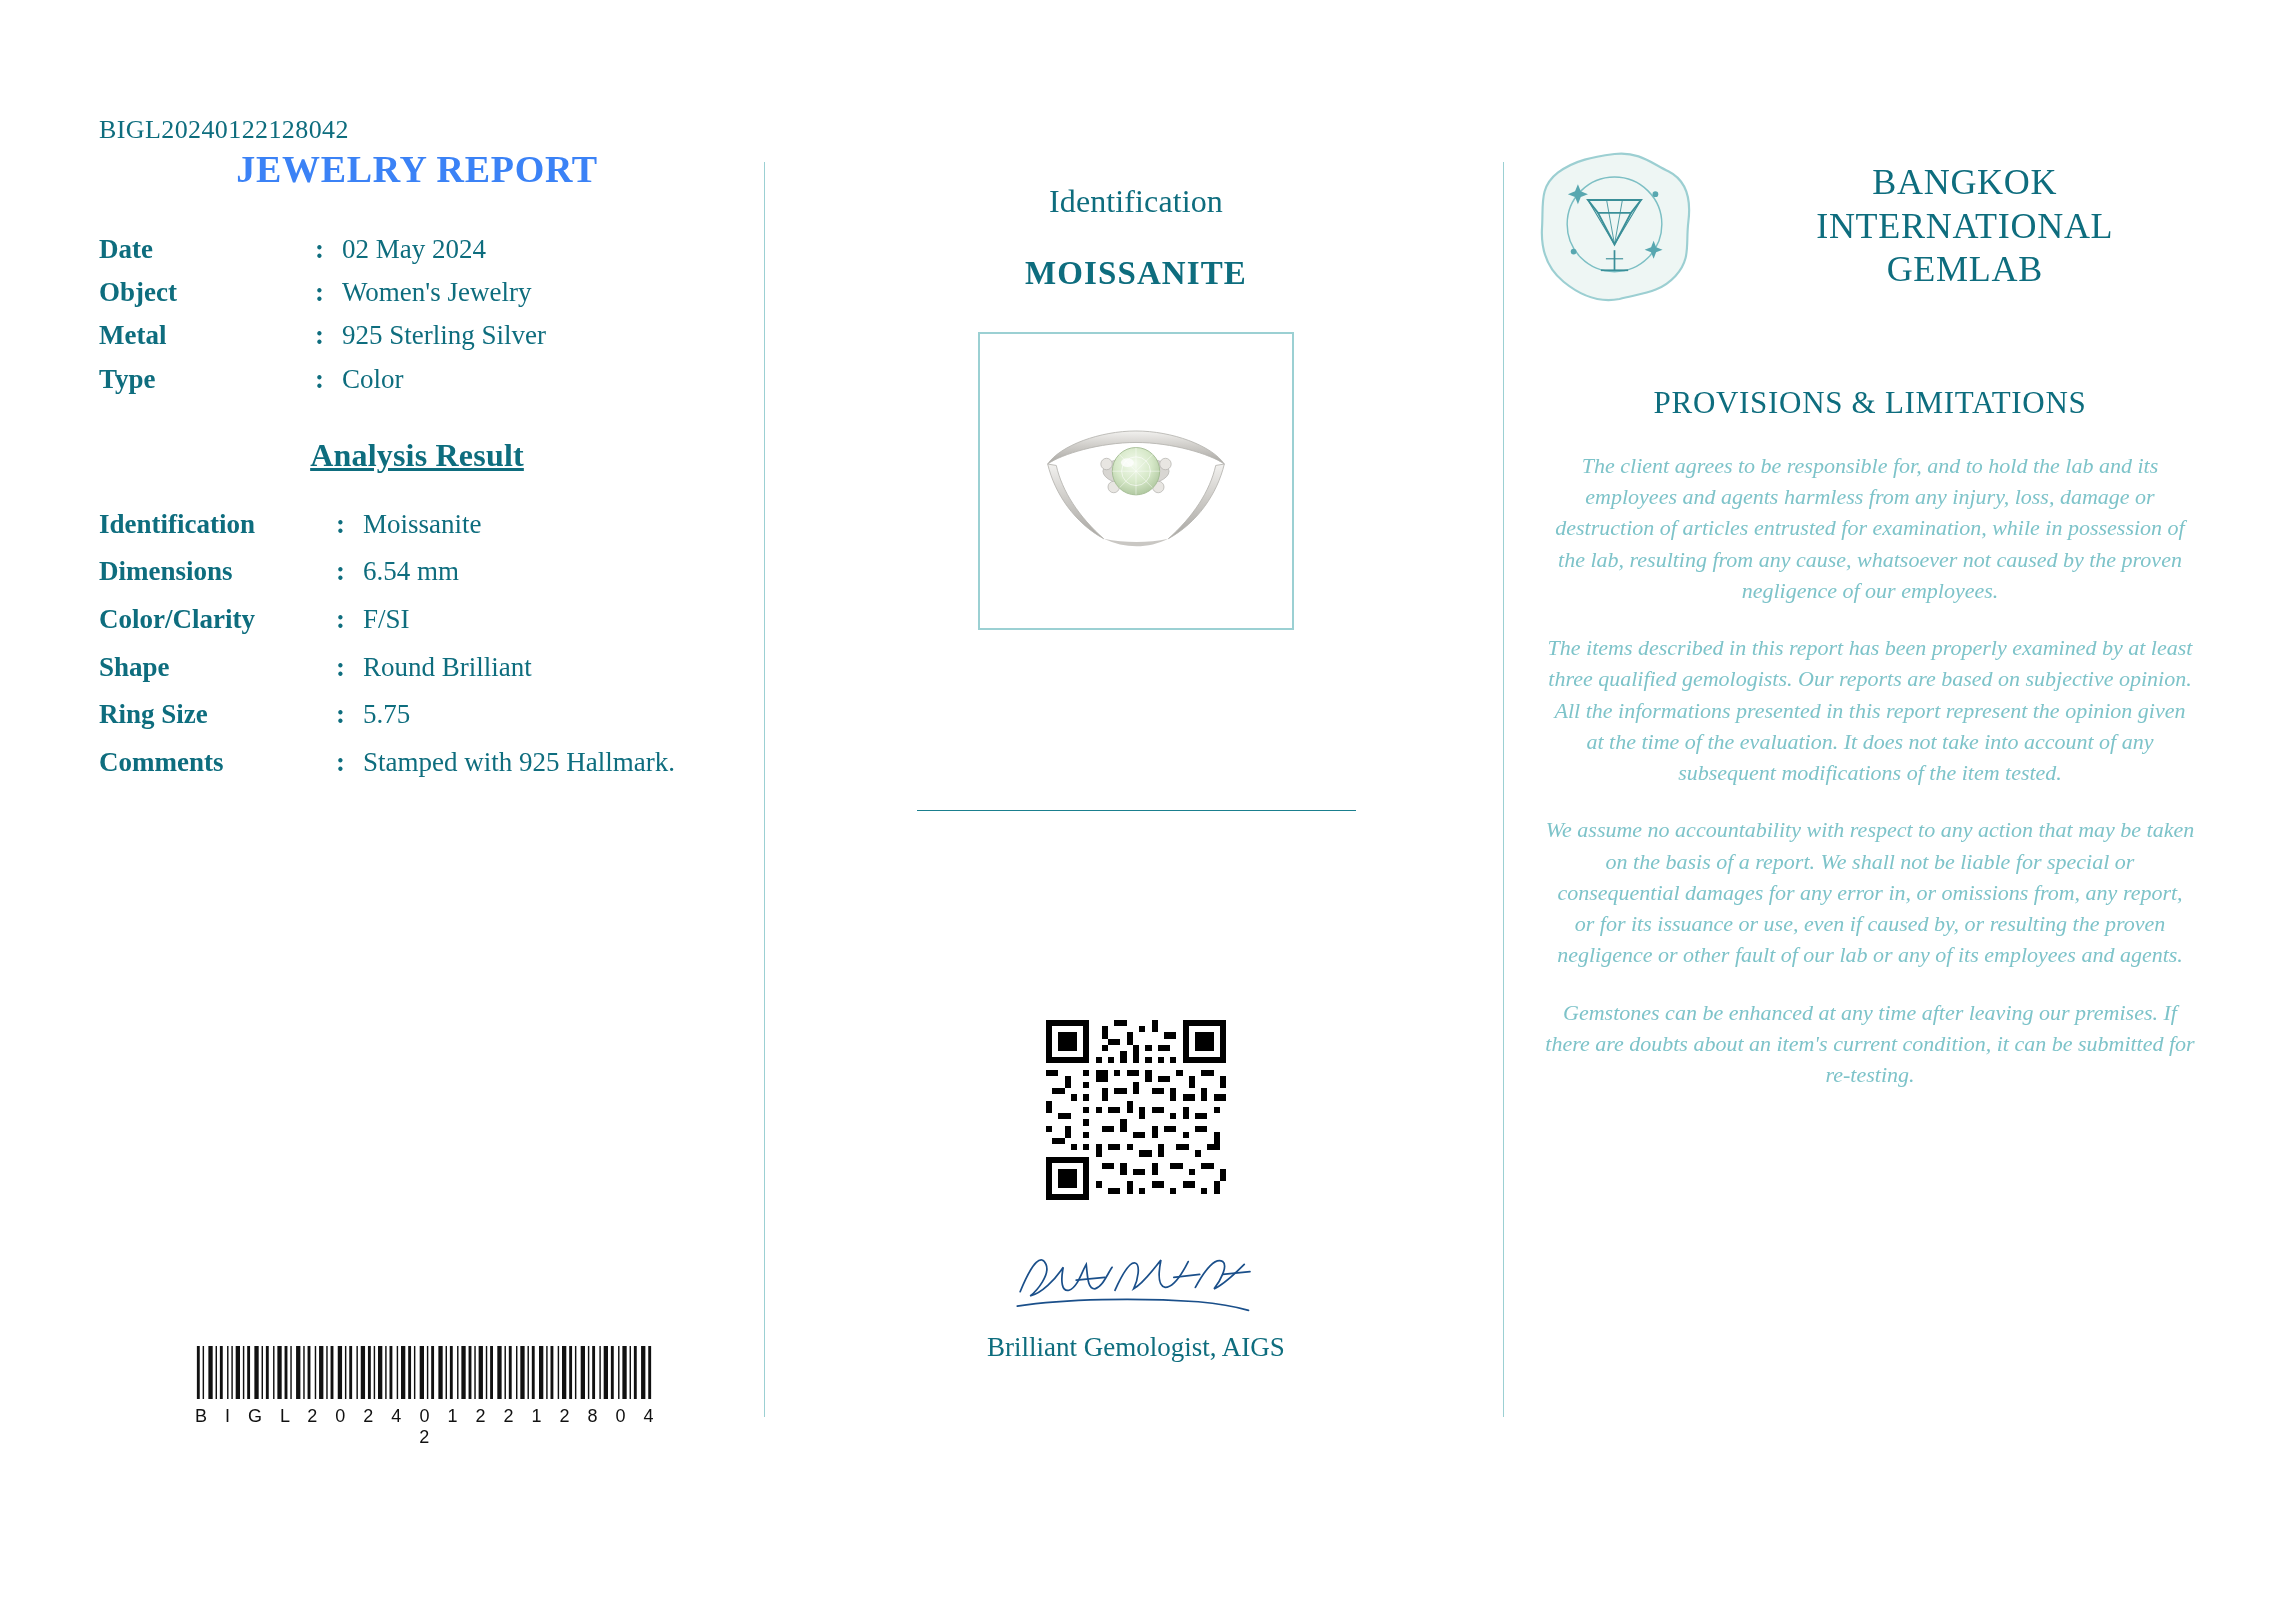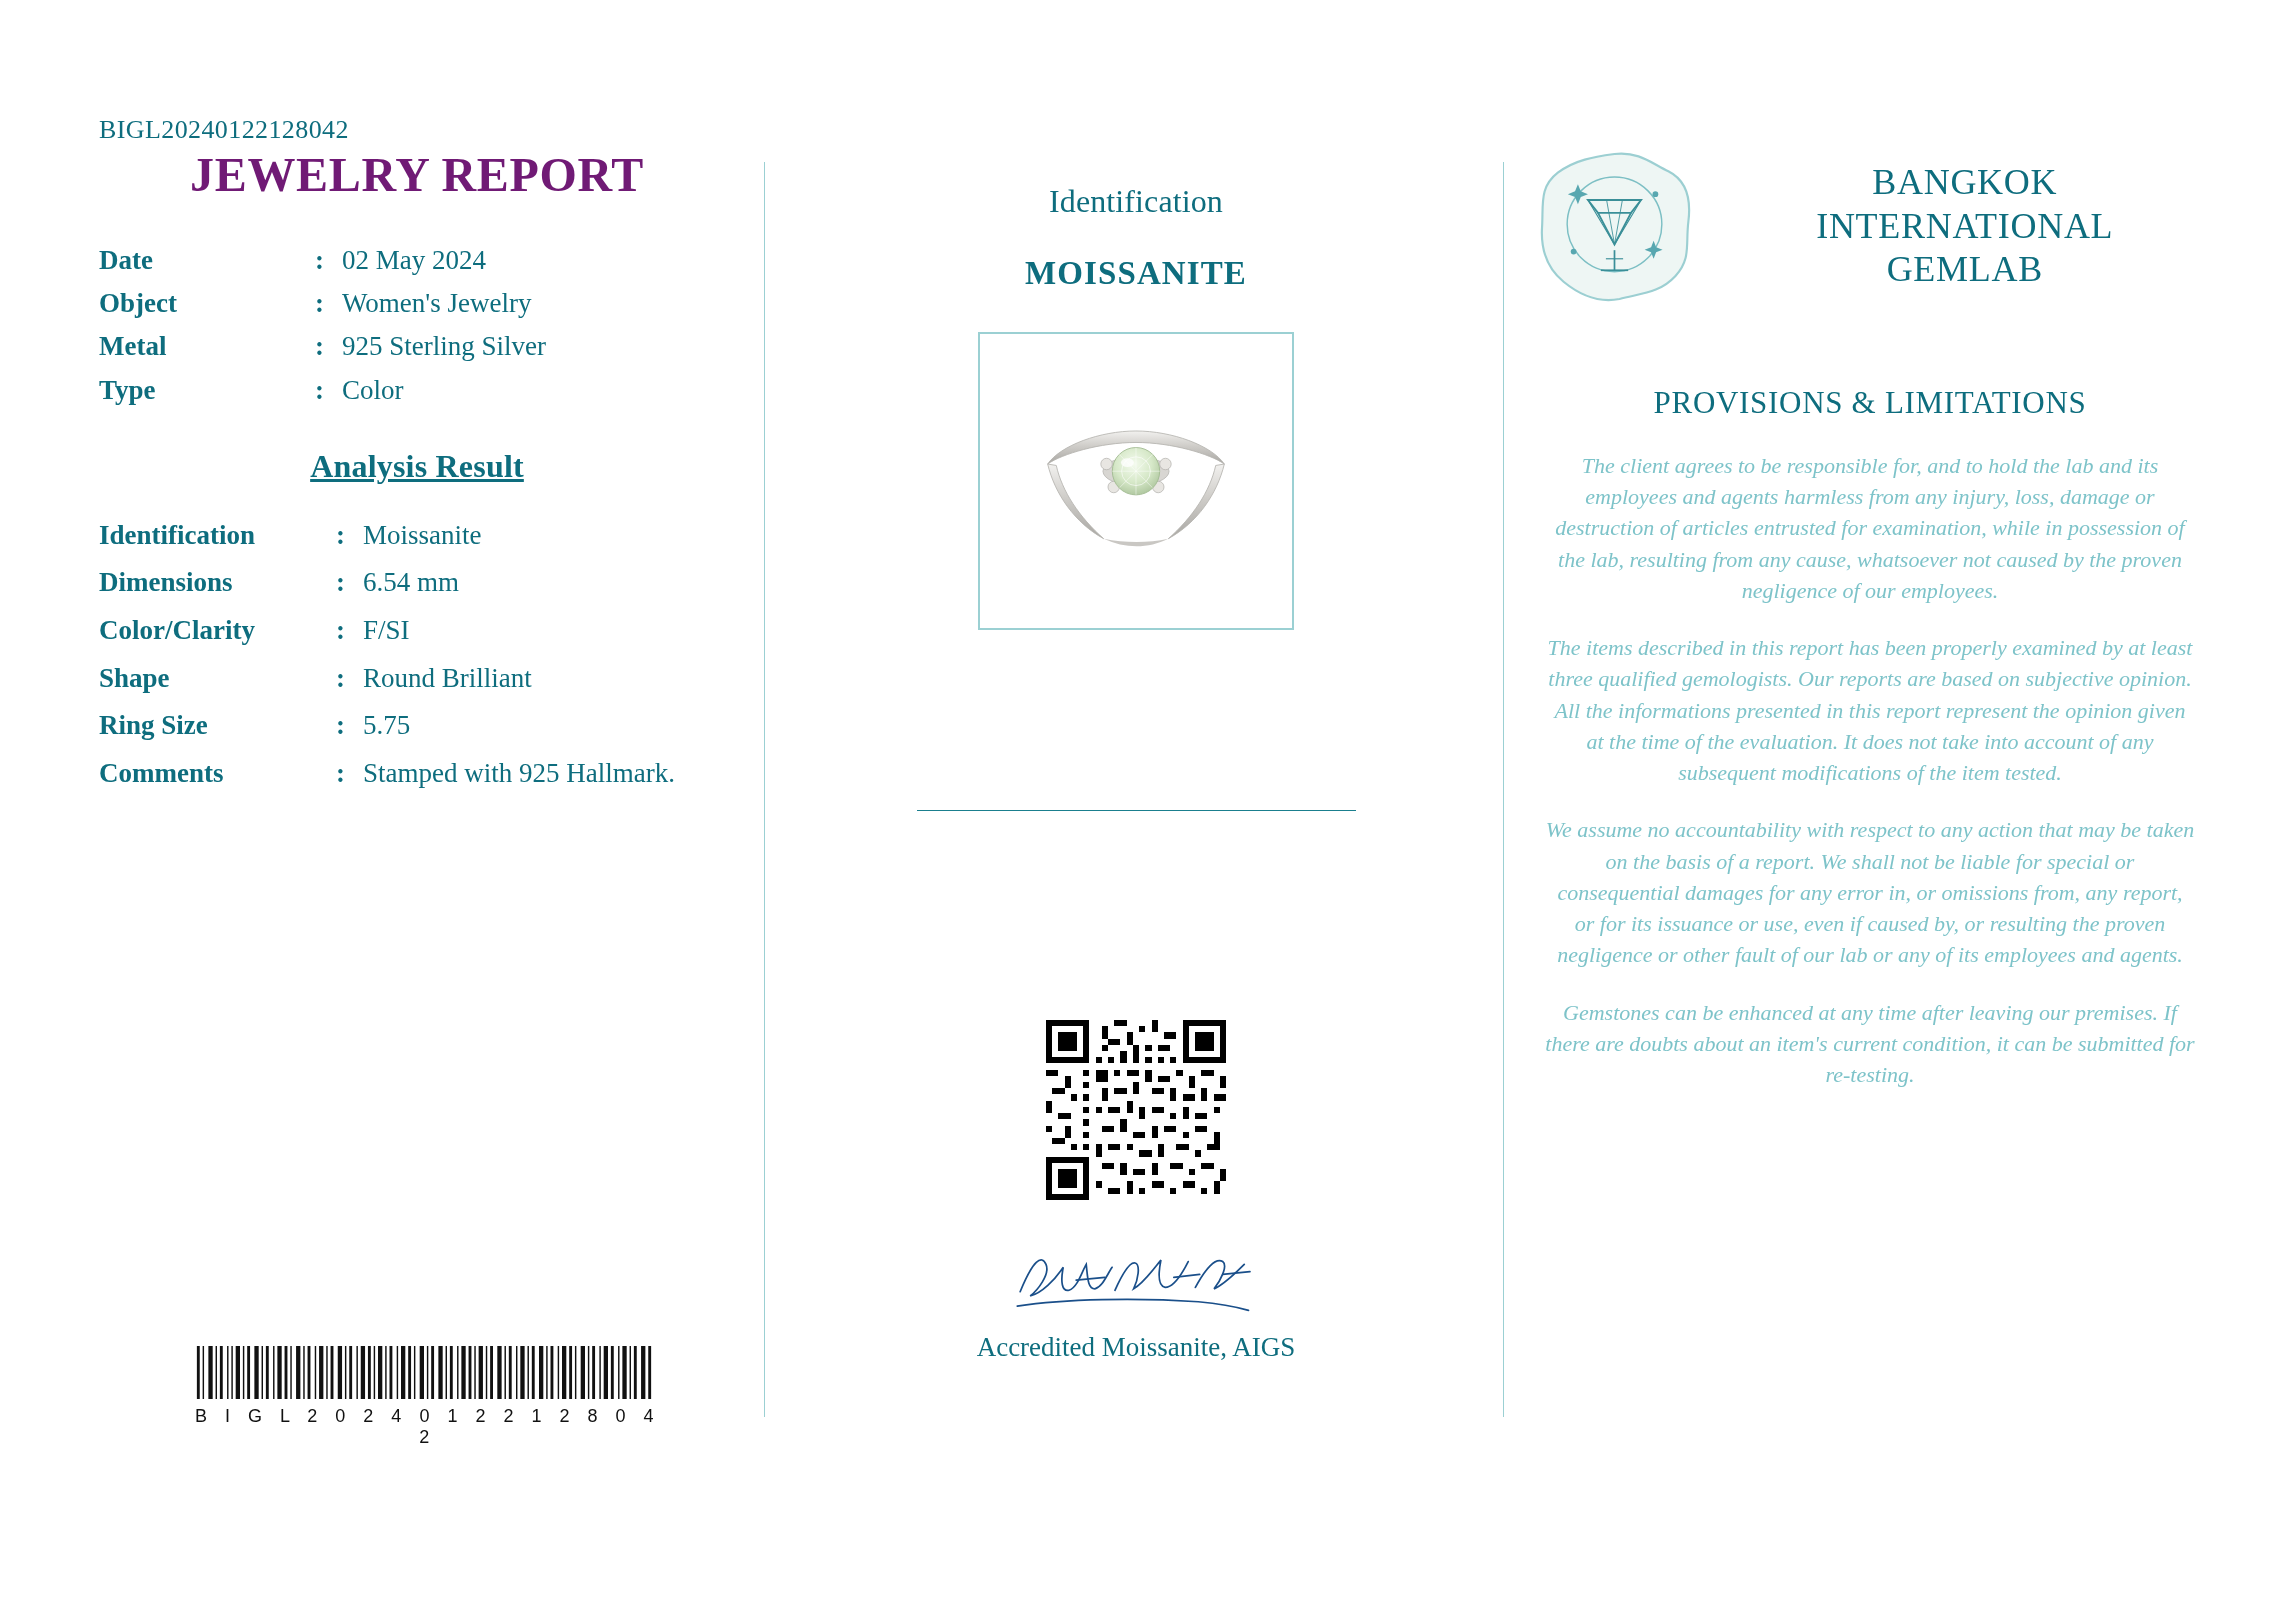--- a/index.html
+++ b/index.html
@@ -55,24 +55,24 @@
     left: 99px; top: 115px;
     font-size: 26px;
     letter-spacing: 0.4px;
     color: #0e6d7e;
     font-family: "Liberation Serif", serif;
   }
 
   
   .main-title {
     text-align: center;
-    font-size: 48px;
+    font-size: 38px;
     font-weight: bold;
     letter-spacing: 0.7px;
-    color: #701a75;
+    color: #3b82f6;
     margin: 54px 0 0 0;
     font-family: "Liberation Serif", serif;
   }
 
   .field-table {
     margin-top: 43px;
     margin-left: 20px;
     width: 633px;
     border-collapse: collapse;
   }
@@ -559,21 +559,21 @@
           <path d="M96 56 L 136 52"></path>
           <path d="M150 70 C 160 48, 170 30, 178 32 C 186 34, 182 56, 176 68
                    C 190 60, 204 40, 214 28 C 210 48, 210 64, 220 66 C 232 66, 244 46, 252 30"></path>
           <path d="M232 52 L 268 48"></path>
           <path d="M262 66 C 276 40, 290 24, 300 30 C 308 36, 296 58, 288 68
                    C 302 62, 318 46, 330 34"></path>
           <path d="M300 48 L 338 44"></path>
           <path d="M14 92 C 80 82, 180 80, 266 86 C 300 89, 322 94, 336 98"></path>
         </g>
       </svg>
-      <div class="sig-caption">Accredited Moissanite, AIGS</div>
+      <div class="sig-caption">Brilliant Gemologist, AIGS</div>
     </div>
   </div>
 
   <div class="col-right">
     <div class="brand-row">
       <div class="logo-box">
         <svg width="165" height="165" viewBox="0 0 230 230">
           <path d="M115 14 C 150 10, 168 28, 190 38 C 214 50, 222 76, 218 108
                    C 214 140, 222 160, 200 184 C 178 208, 152 208, 122 216
                    C 92 222, 66 210, 44 192 C 22 174, 12 148, 14 116

